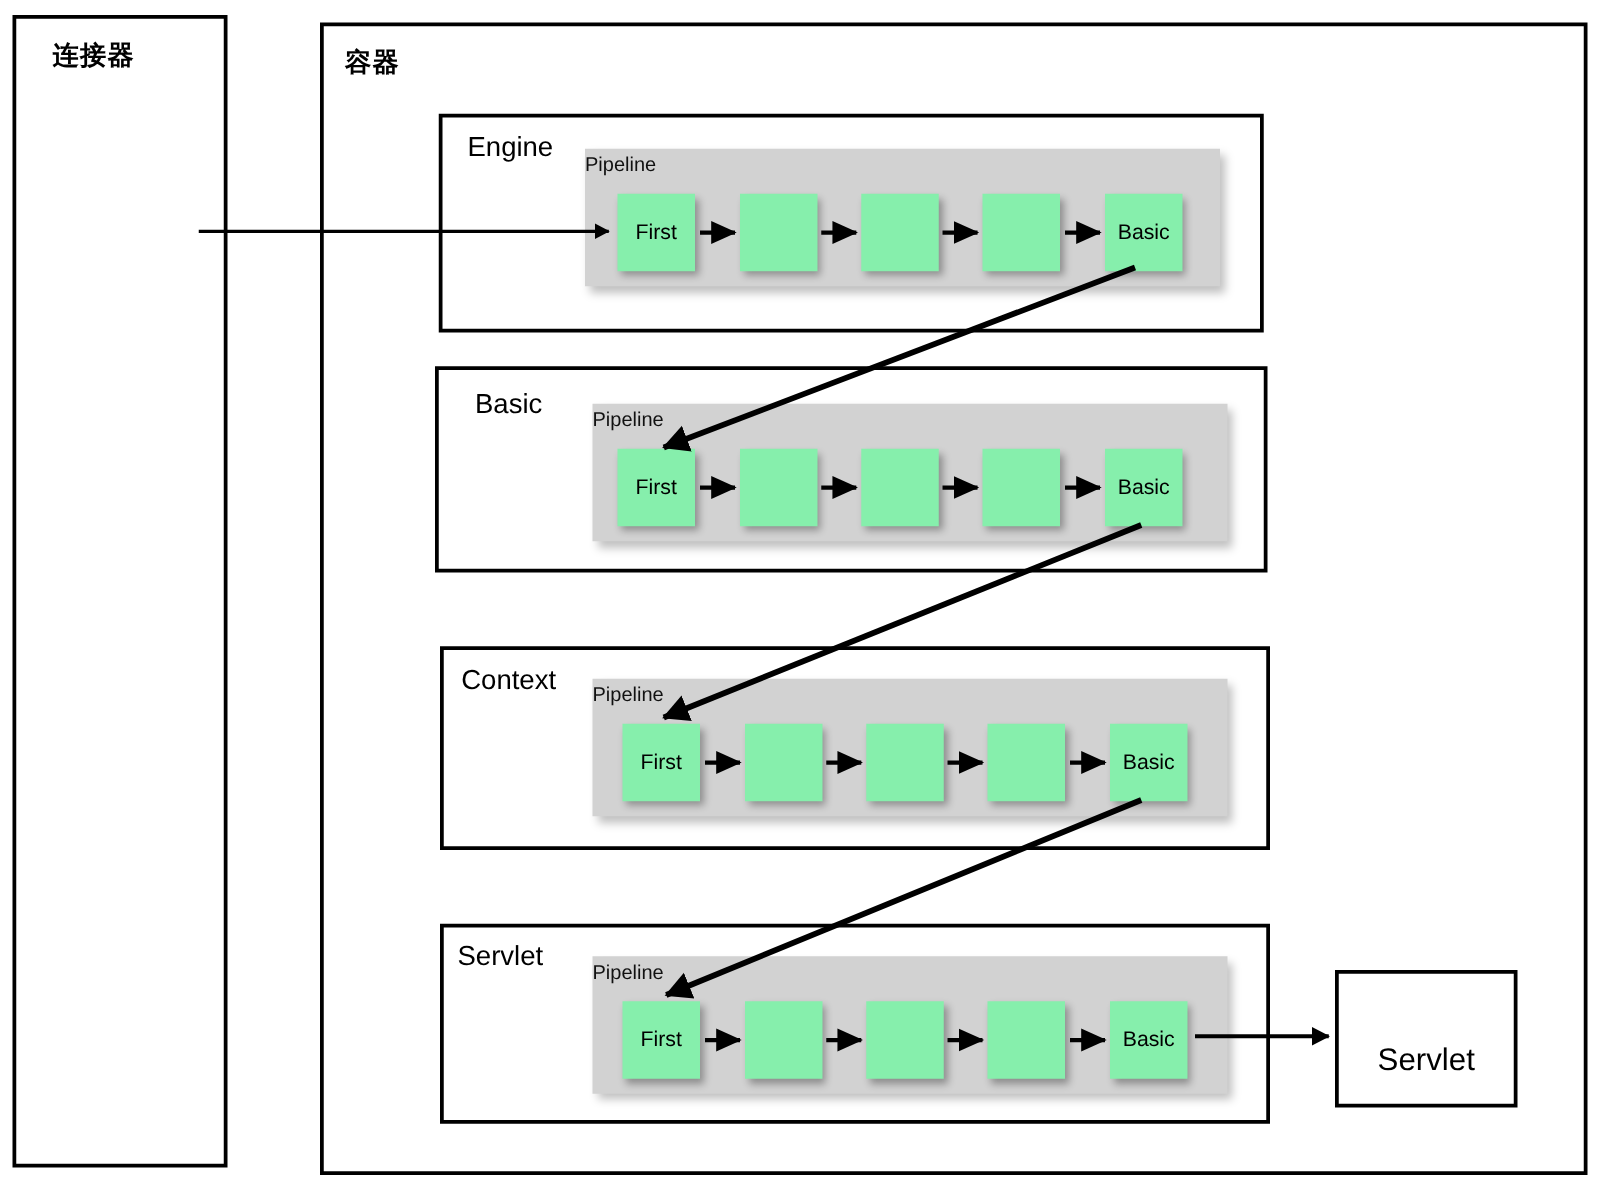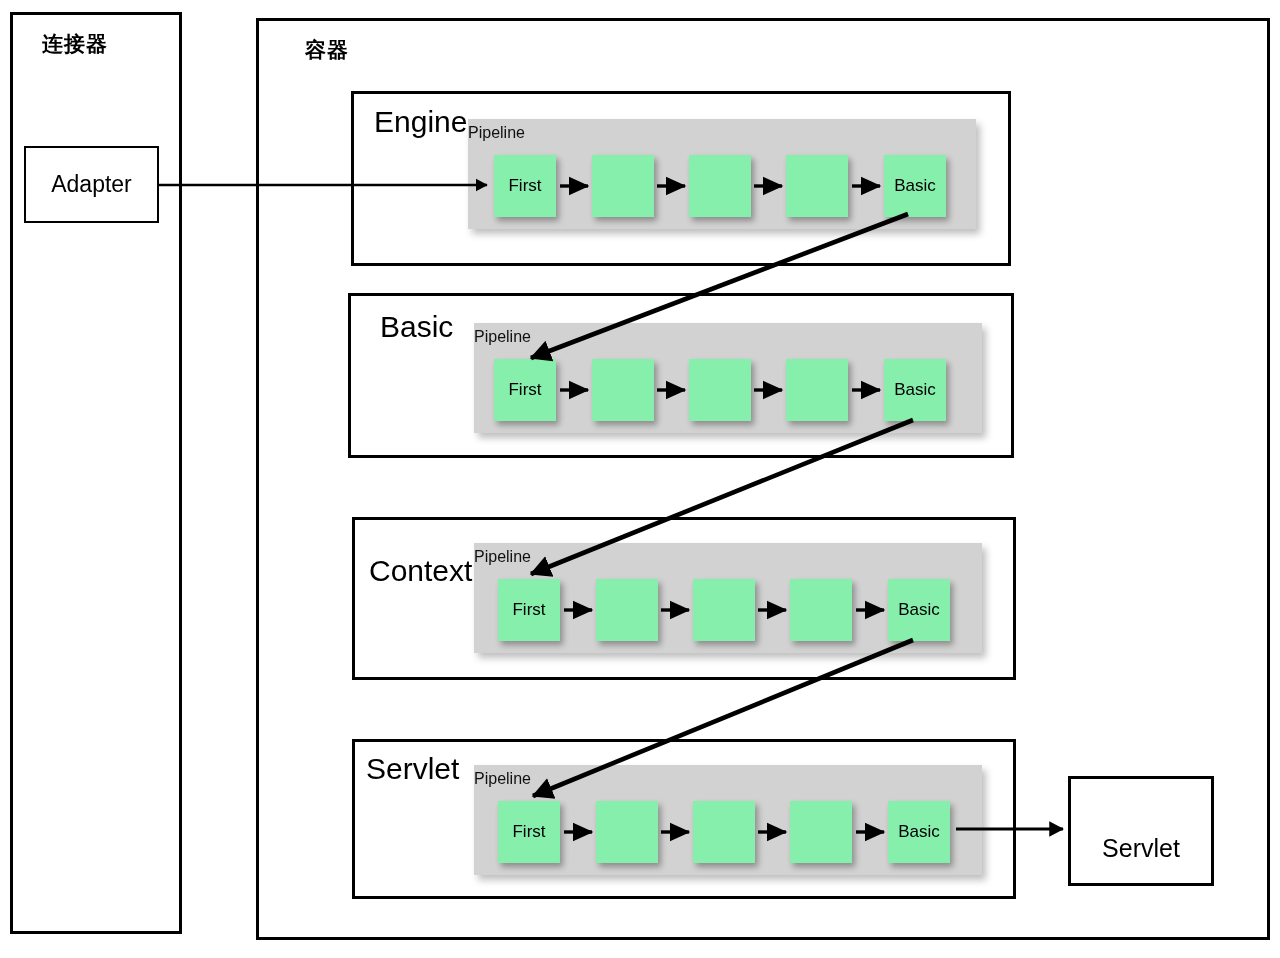--- a/index.html
+++ b/index.html
@@ -31,21 +31,21 @@
     font-size: 21px;
     font-weight: bold;
     letter-spacing: 1px;
     white-space: nowrap;
   }
 
   #connector-panel { left: 10px;  top: 12px; width: 172px; height: 922px; }
   #container-panel { left: 256px; top: 18px; width: 1014px; height: 922px; }
 
   #connector-title { left: 42px;  top: 30px; }
-  #container-title { left: 276px; top: 36px; margin-left: 29px; }
+  #container-title { left: 276px; top: 36px; }
 
   
   #adapter-box {
     position: absolute;
     left: 24px; top: 146px;
     width: 135px; height: 77px;
     border: 2px solid #000000;
     background: #ffffff;
     box-sizing: border-box;
     display: flex;
@@ -70,21 +70,21 @@
 
   
   .level-box {
     position: absolute;
     border: 3px solid #000000;
     background: #ffffff;
     box-sizing: border-box;
   }
   .level-title {
     position: absolute;
-    font-size: 30px;
+    font-size: 22px;
     white-space: nowrap;
   }
 
   
   .pipeline {
     position: absolute;
     background: #d2d2d2;
     box-shadow: 4px 5px 7px rgba(0,0,0,0.25);
   }
   .pipeline-label {
@@ -119,23 +119,20 @@
   }
 </style>
 </head>
 <body>
 
 <div id="canvas">
 
   <div class="panel" id="connector-panel"></div>
   <div class="panel-title" id="connector-title">连接器</div>
 
-  <div id="adapter-box">
-    <span class="lbl">Adapter</span>
-  </div>
 
   <div class="panel" id="container-panel"></div>
   <div class="panel-title" id="container-title">容器</div>
 
   <div class="level-box" style="left:351px; top:91px; width:660px; height:175px;"></div>
   <div class="level-title" style="left:374px; top:105px;">Engine</div>
   <div class="pipeline" style="left:468px; top:119px; width:508px; height:110px;">
     <div class="pipeline-label">Pipeline</div>
     <div class="valve" style="left:26px;">First</div>
     <div class="valve" style="left:124px;"></div>
@@ -149,21 +146,21 @@
   <div class="pipeline" style="left:474px; top:323px; width:508px; height:110px;">
     <div class="pipeline-label">Pipeline</div>
     <div class="valve" style="left:20px;">First</div>
     <div class="valve" style="left:118px;"></div>
     <div class="valve" style="left:215px;"></div>
     <div class="valve" style="left:312px;"></div>
     <div class="valve" style="left:410px;">Basic</div>
   </div>
 
   <div class="level-box" style="left:352px; top:517px; width:664px; height:163px;"></div>
-  <div class="level-title" style="left:369px; top:554px;">Context</div>
+  <div class="level-title" style="left:369px; top:531px;">Context</div>
   <div class="pipeline" style="left:474px; top:543px; width:508px; height:110px;">
     <div class="pipeline-label">Pipeline</div>
     <div class="valve" style="left:24px;">First</div>
     <div class="valve" style="left:122px;"></div>
     <div class="valve" style="left:219px;"></div>
     <div class="valve" style="left:316px;"></div>
     <div class="valve" style="left:414px;">Basic</div>
   </div>
 
   <div class="level-box" style="left:352px; top:739px; width:664px; height:160px;"></div>

